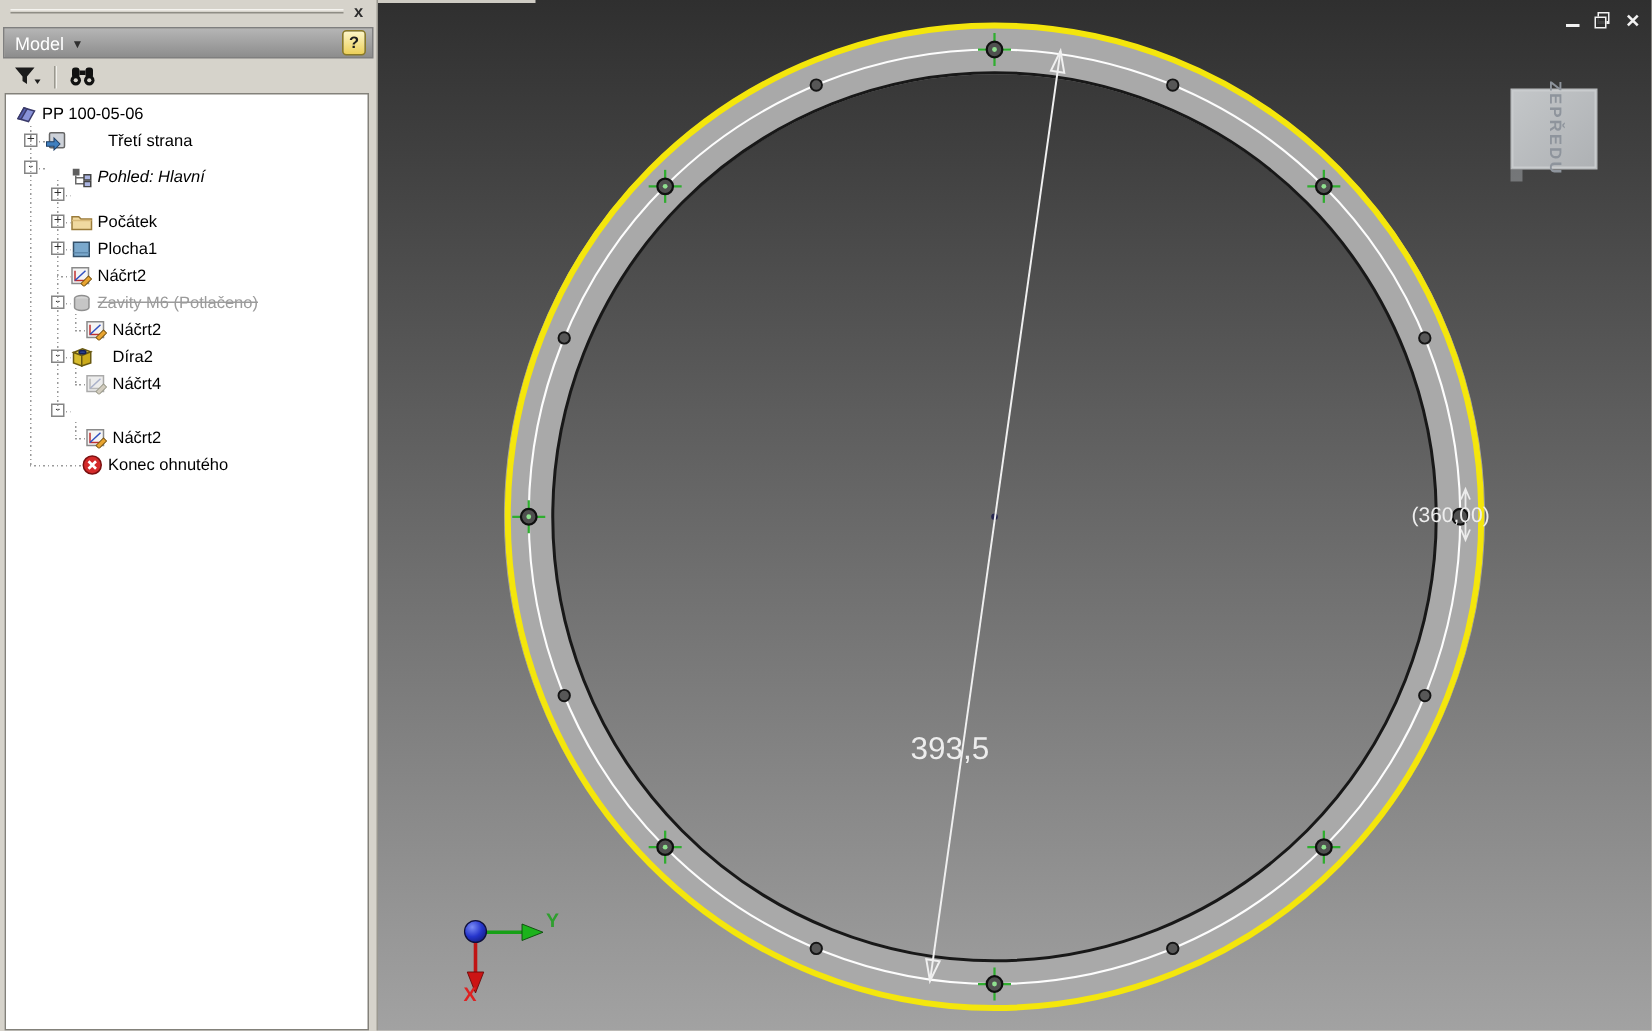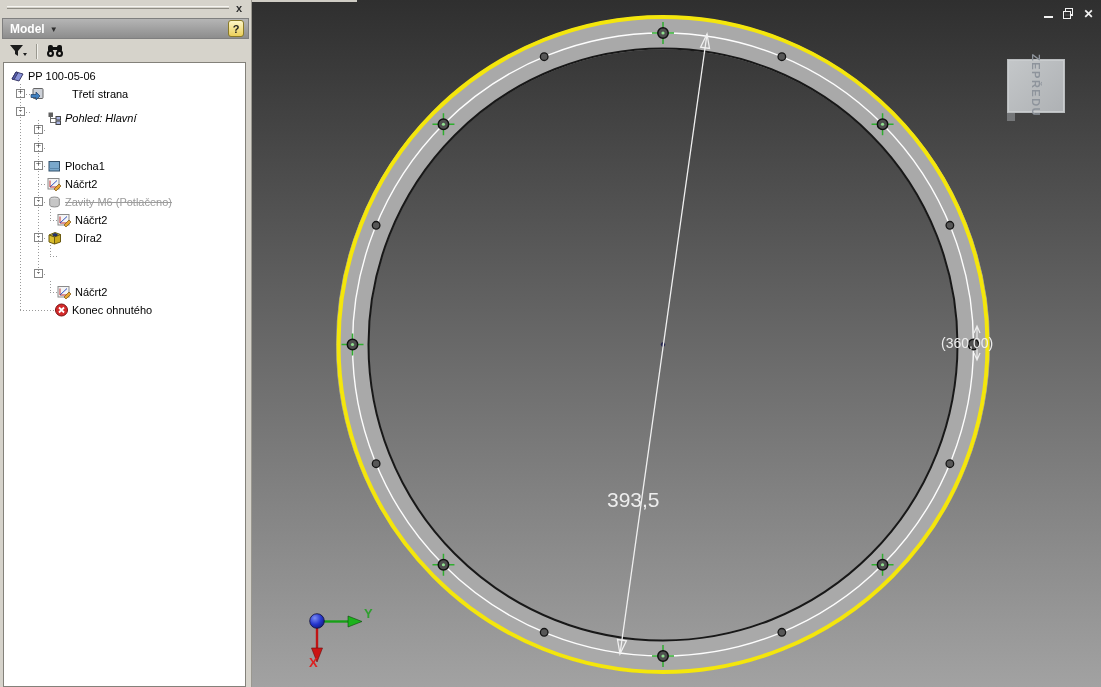--- a/index.html
+++ b/index.html
@@ -10,21 +10,21 @@
   #panel { position:absolute; left:0; top:0; width:252px; height:687px;
            background:#d6d3cb; border-right:1px solid #9a9890; }
   #panel-grip { position:absolute; left:7px; top:6px; width:222px; height:3px;
                 border-top:1px solid #f5f4f0; border-bottom:1px solid #8f8d85; }
   #panel-close { position:absolute; right:5px; top:1px; width:14px; height:14px;
                  font-size:11px; font-weight:bold; color:#2e2e2e; text-align:center;
                  line-height:14px; cursor:default; }
   #panel-header { position:absolute; left:2px; top:18px; right:2px; height:21px;
                   background:linear-gradient(#b5b5b5,#8d8d8d);
                   border:1px solid #7f7f7f; display:flex; align-items:center; padding-left:7px; }
-  #panel-header .title { color:#ffffff; font-weight:bold; font-size:12px; }
+  #panel-header .title { color:#ffffff; font-weight:normal; font-size:12px; }
   #panel-header .dd { color:#2f2f2f; font-size:8px; margin-left:5px; margin-top:2px; }
   #help-btn { position:absolute; right:4px; top:1px; width:16px; height:17px;
               background:linear-gradient(#fdf6c8,#ecd05a); border:1px solid #8a7a28;
               border-radius:3px; color:#1f1f1f; font-weight:bold; font-size:11px;
               text-align:center; line-height:16px; }
   #panel-toolbar { position:absolute; left:2px; top:41px; right:2px; height:20px;
                    display:flex; align-items:center; }
   .tb-icon { width:22px; height:17px; margin-left:6px; display:flex; align-items:center;
              justify-content:center; }
   .tb-sep { width:2px; height:15px; margin-left:6px;
@@ -134,20 +134,27 @@
         <span class="tree-icon" style="left: 43px; top: 2px;"><svg width="15" height="14">
             <rect x="1.5" y="1.5" width="4.5" height="4.5" fill="#5f5f5f"></rect>
             <path d="M3.5,6 V12 M3.5,7.5 H9 M3.5,11.5 H9" stroke="#6a6a6a" fill="none"></path>
             <rect x="9" y="5.5" width="4.5" height="3.5" fill="#aab4e0" stroke="#444"></rect>
             <rect x="9" y="10" width="4.5" height="3.5" fill="#aab4e0" stroke="#444"></rect>
           </svg></span>
         <span class="lbl" style="margin-left: 61px;">Pohled: Hlavní</span>
       </div>
       <div class="exp-box" style="left: 30px; top: 62px;">+</div>
       <div class="hline" style="left: 34px; top: 85px; width: 9px;"></div>
+      <div class="tree-row" style="top: 76px;">
+        <span class="tree-icon" style="left: 43px; top: 2px;"><svg width="15" height="14">
+            <path d="M1,3.5 L5.5,3.5 L7,5 L14,5 L14,12 L1,12 Z" fill="#f0d9a0" stroke="#9a7b3a"></path>
+            <path d="M1,6 H14" stroke="#d9bb7a"></path>
+          </svg></span>
+        <span class="lbl" style="margin-left: 61px;">Počátek</span>
+      </div>
       <div class="exp-box" style="left: 30px; top: 80px;">+</div>
       <div class="hline" style="left: 34px; top: 103px; width: 9px;"></div>
       <div class="tree-row" style="top: 94px;">
         <span class="tree-icon" style="left: 43px; top: 2px;"><svg width="15" height="14">
             <rect x="2" y="2.5" width="10.5" height="9.5" fill="#7aa8cc" stroke="#33506a"></rect>
             <path d="M2,9.5 h10.5" stroke="#5c88ac"></path>
           </svg></span>
         <span class="lbl" style="margin-left: 61px;">Plocha1</span>
       </div>
       <div class="exp-box" style="left: 30px; top: 98px;">+</div>
@@ -185,20 +192,29 @@
         <span class="tree-icon" style="left: 43px; top: 2px;"><svg width="15" height="14">
             <path d="M2,4 L8,1.5 L13.5,3.5 L7.5,6 Z" fill="#ecd84e" stroke="#6a5a10"></path>
             <path d="M2,4 L7.5,6 L7.5,13 L2,11 Z" fill="#d8bd2e" stroke="#6a5a10"></path>
             <path d="M13.5,3.5 L7.5,6 L7.5,13 L13.5,11 Z" fill="#cbaa1a" stroke="#6a5a10"></path>
             <ellipse cx="8" cy="3.8" rx="2.3" ry="1.1" fill="#27408b" stroke="#14205a"></ellipse>
           </svg></span>
         <span class="lbl" style="margin-left: 61px;">Díra2</span>
       </div>
       <div class="exp-box" style="left: 30px; top: 170px;">-</div>
       <div class="hline" style="left: 46px; top: 193px; width: 7px;"></div>
+      <div class="tree-row" style="top: 184px;">
+        <span class="tree-icon" style="left: 53px; top: 2px;"><svg width="15" height="14">
+            <rect x="1" y="1.5" width="11" height="10.5" fill="#ececec" stroke="#aaa"></rect>
+            <path d="M3,3.5 V10 H10" stroke="#b9b9b9" fill="none"></path>
+            <path d="M3,10 L10,3.5" stroke="#a9b0c9" fill="none"></path>
+            <path d="M7,12 L12,7 L14,9 L9,14 Z" fill="#d3cdbf" stroke="#9a9a8a" stroke-width="0.7"></path>
+          </svg></span>
+        <span class="lbl" style="margin-left: 71px;">Náčrt4</span>
+      </div>
       <div class="hline" style="left: 34px; top: 211px; width: 9px;"></div>
       <div class="exp-box" style="left: 30px; top: 206px;">-</div>
       <div class="hline" style="left: 46px; top: 229px; width: 7px;"></div>
       <div class="tree-row" style="top: 220px;">
         <span class="tree-icon" style="left: 53px; top: 2px;"><svg width="15" height="14">
             <rect x="1" y="1.5" width="11" height="10.5" fill="#f4f4f4" stroke="#8a8a8a"></rect>
             <path d="M3,3.5 V10 H10" stroke="#c03030" fill="none"></path>
             <path d="M3,10 L10,3.5" stroke="#3050c0" fill="none"></path>
             <path d="M7,12 L12,7 L14,9 L9,14 Z" fill="#e8a430" stroke="#7a5510" stroke-width="0.7"></path>
           </svg></span>

